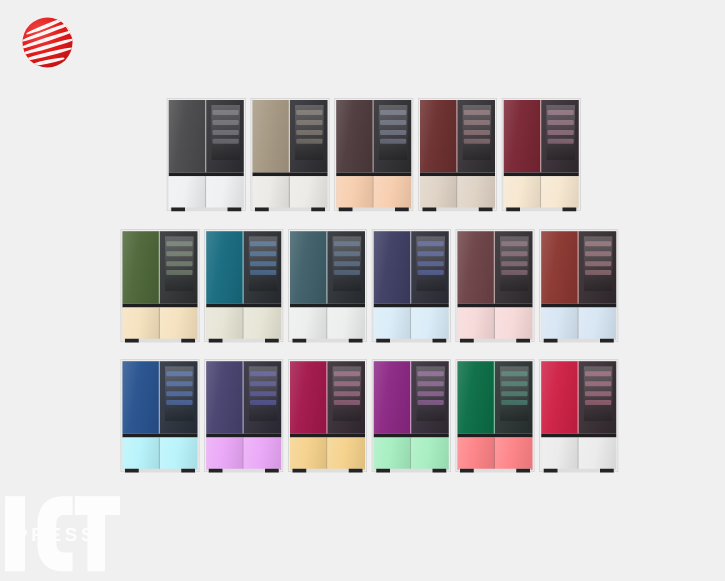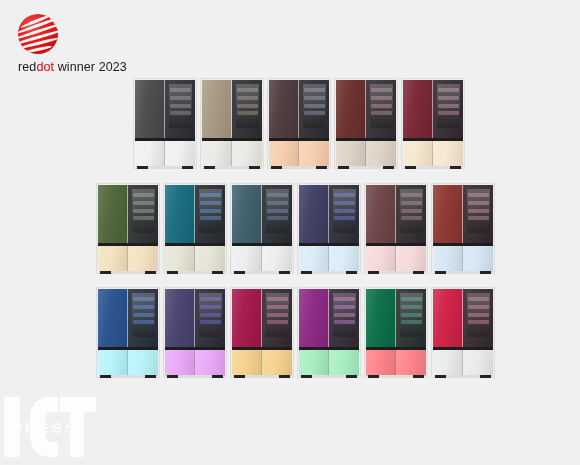--- a/index.html
+++ b/index.html
@@ -211,21 +211,20 @@
   <div id="reddot-logo">
     <div class="stripe"></div>
     <div class="stripe"></div>
     <div class="stripe"></div>
     <div class="stripe"></div>
     <div class="stripe"></div>
     <div class="stripe"></div>
     <div class="curve c1"></div>
     <div class="curve c2"></div>
   </div>
-  <div id="award-text"><span>red</span><span class="red">dot</span><span> winner 2023</span></div>
 </div>
 
 <div class="fridge-row" id="row-1">
     <div class="fridge">
       <div class="shell"></div>
       <div class="top">
         <div class="door-top-left" style="background-color: rgb(74, 74, 76);"></div>
         <div class="door-top-right" style="background-color: rgb(53, 53, 58);">
           <div class="glass-frame"></div>
           <div class="glass">

